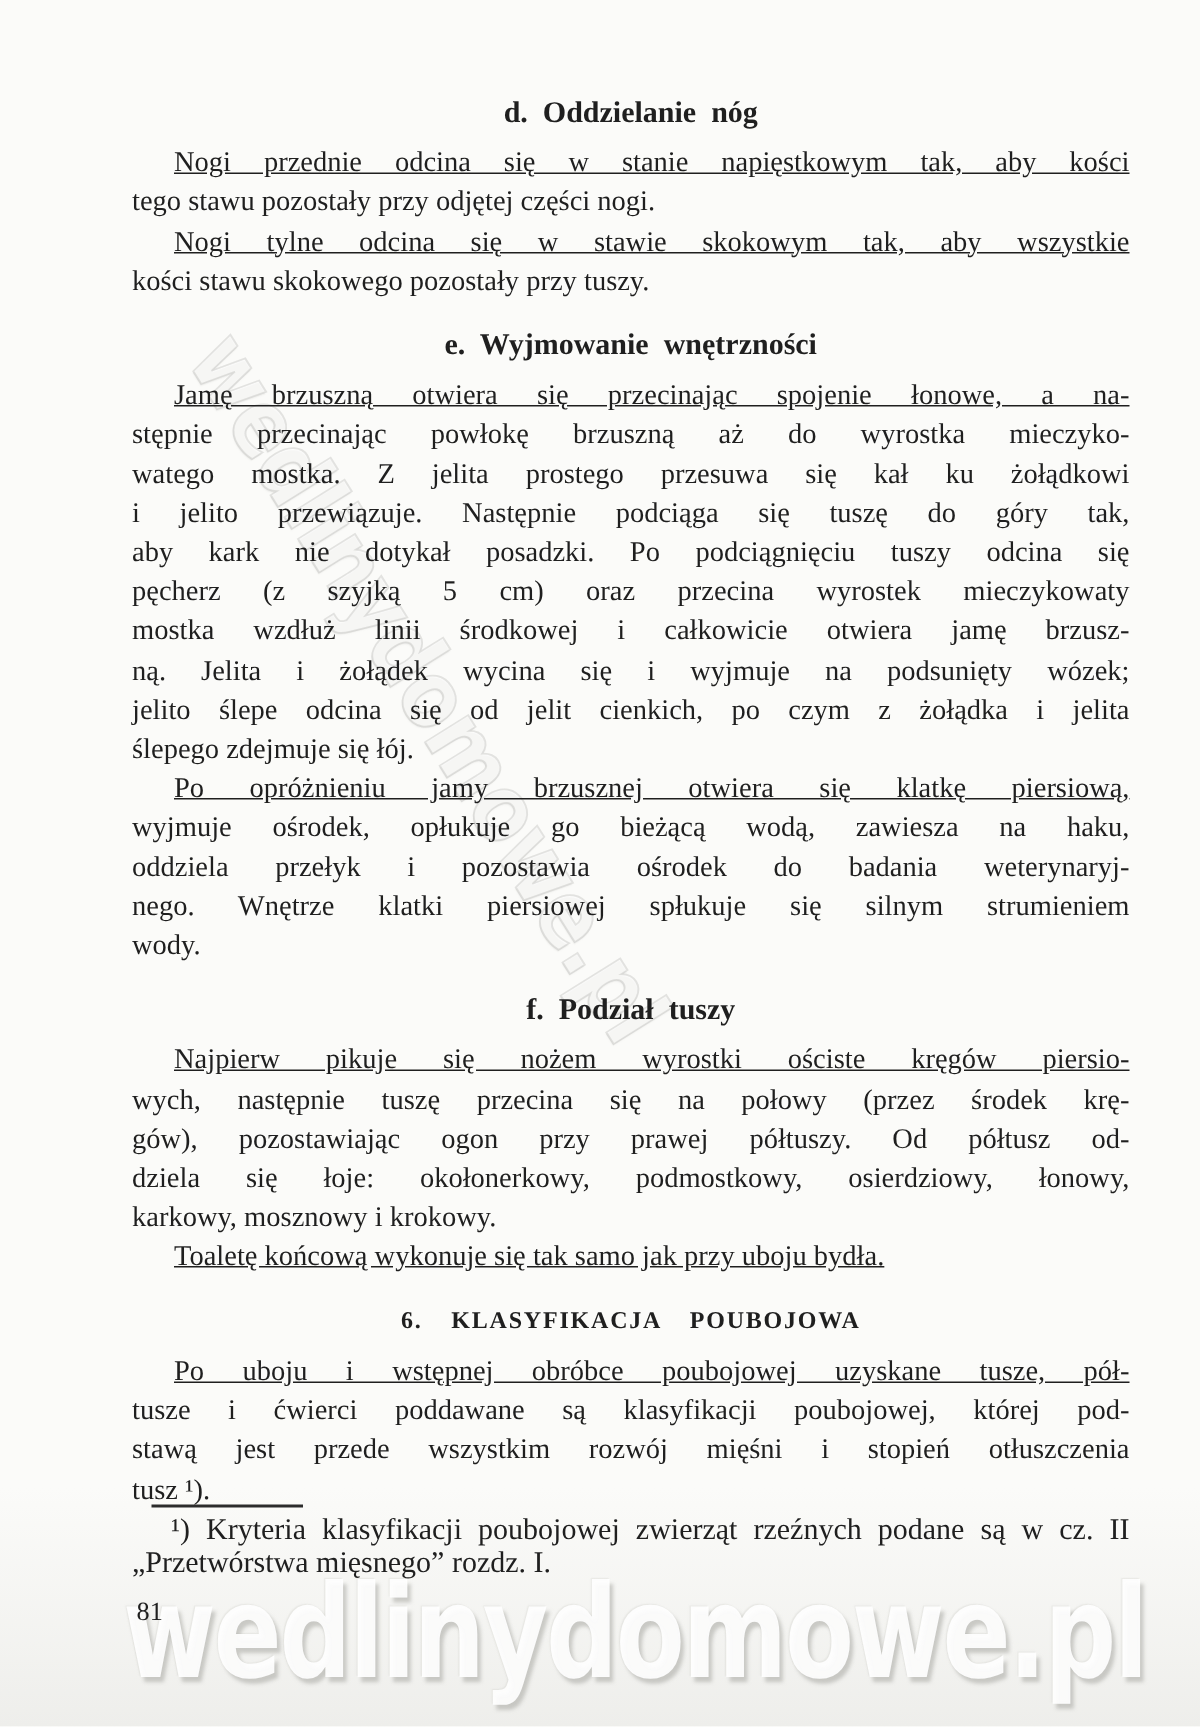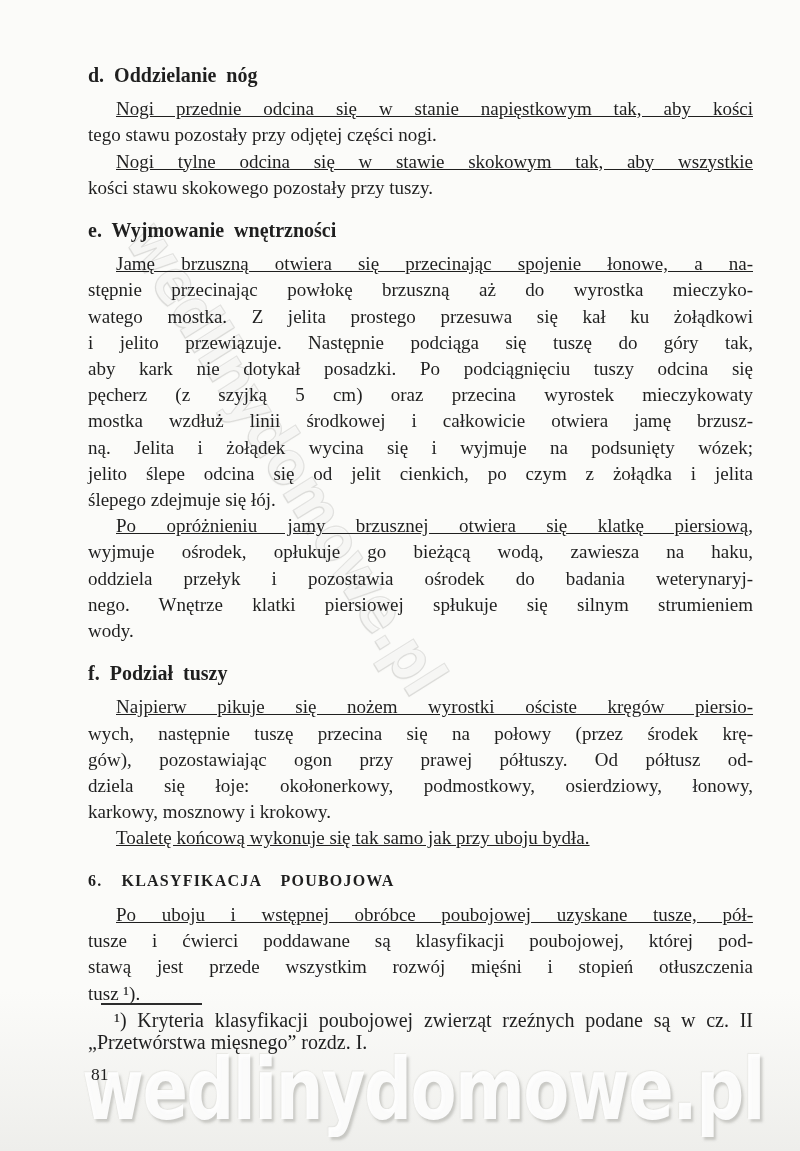--- a/index.html
+++ b/index.html
@@ -22,20 +22,21 @@
   .text-block {
     position: absolute;
     left: 88px; top: 62px;
     width: 665px;
     font-size: 19px;
     line-height: 26.2px;
     z-index: 2;
   }
   .heading {
     font-weight: bold;
+    text-align: center;
   }
   .h-sub {
     font-size: 20px;
     word-spacing: 5px;
     margin: 16px 0 8px;
   }
   .h-caps {
     font-size: 16px;
     letter-spacing: 1.2px;
     word-spacing: 14px;

